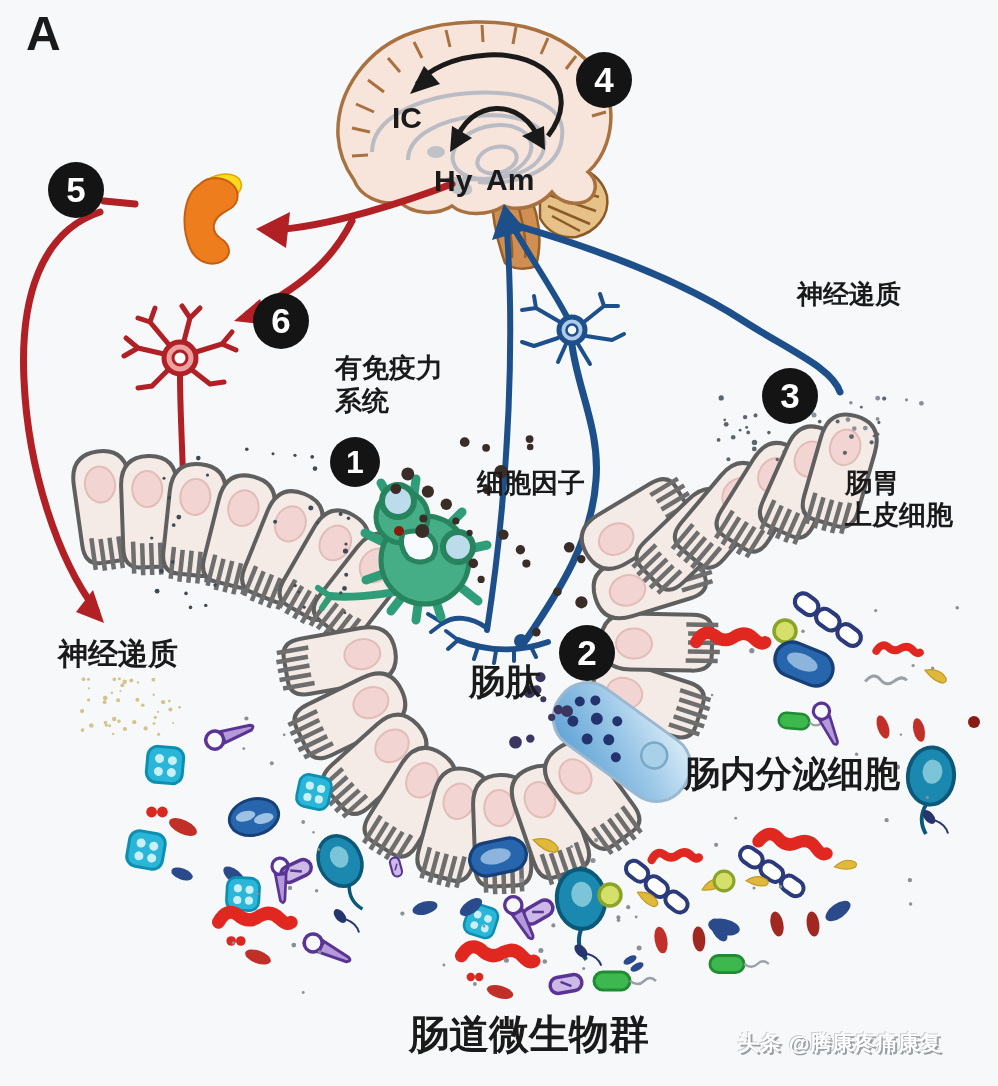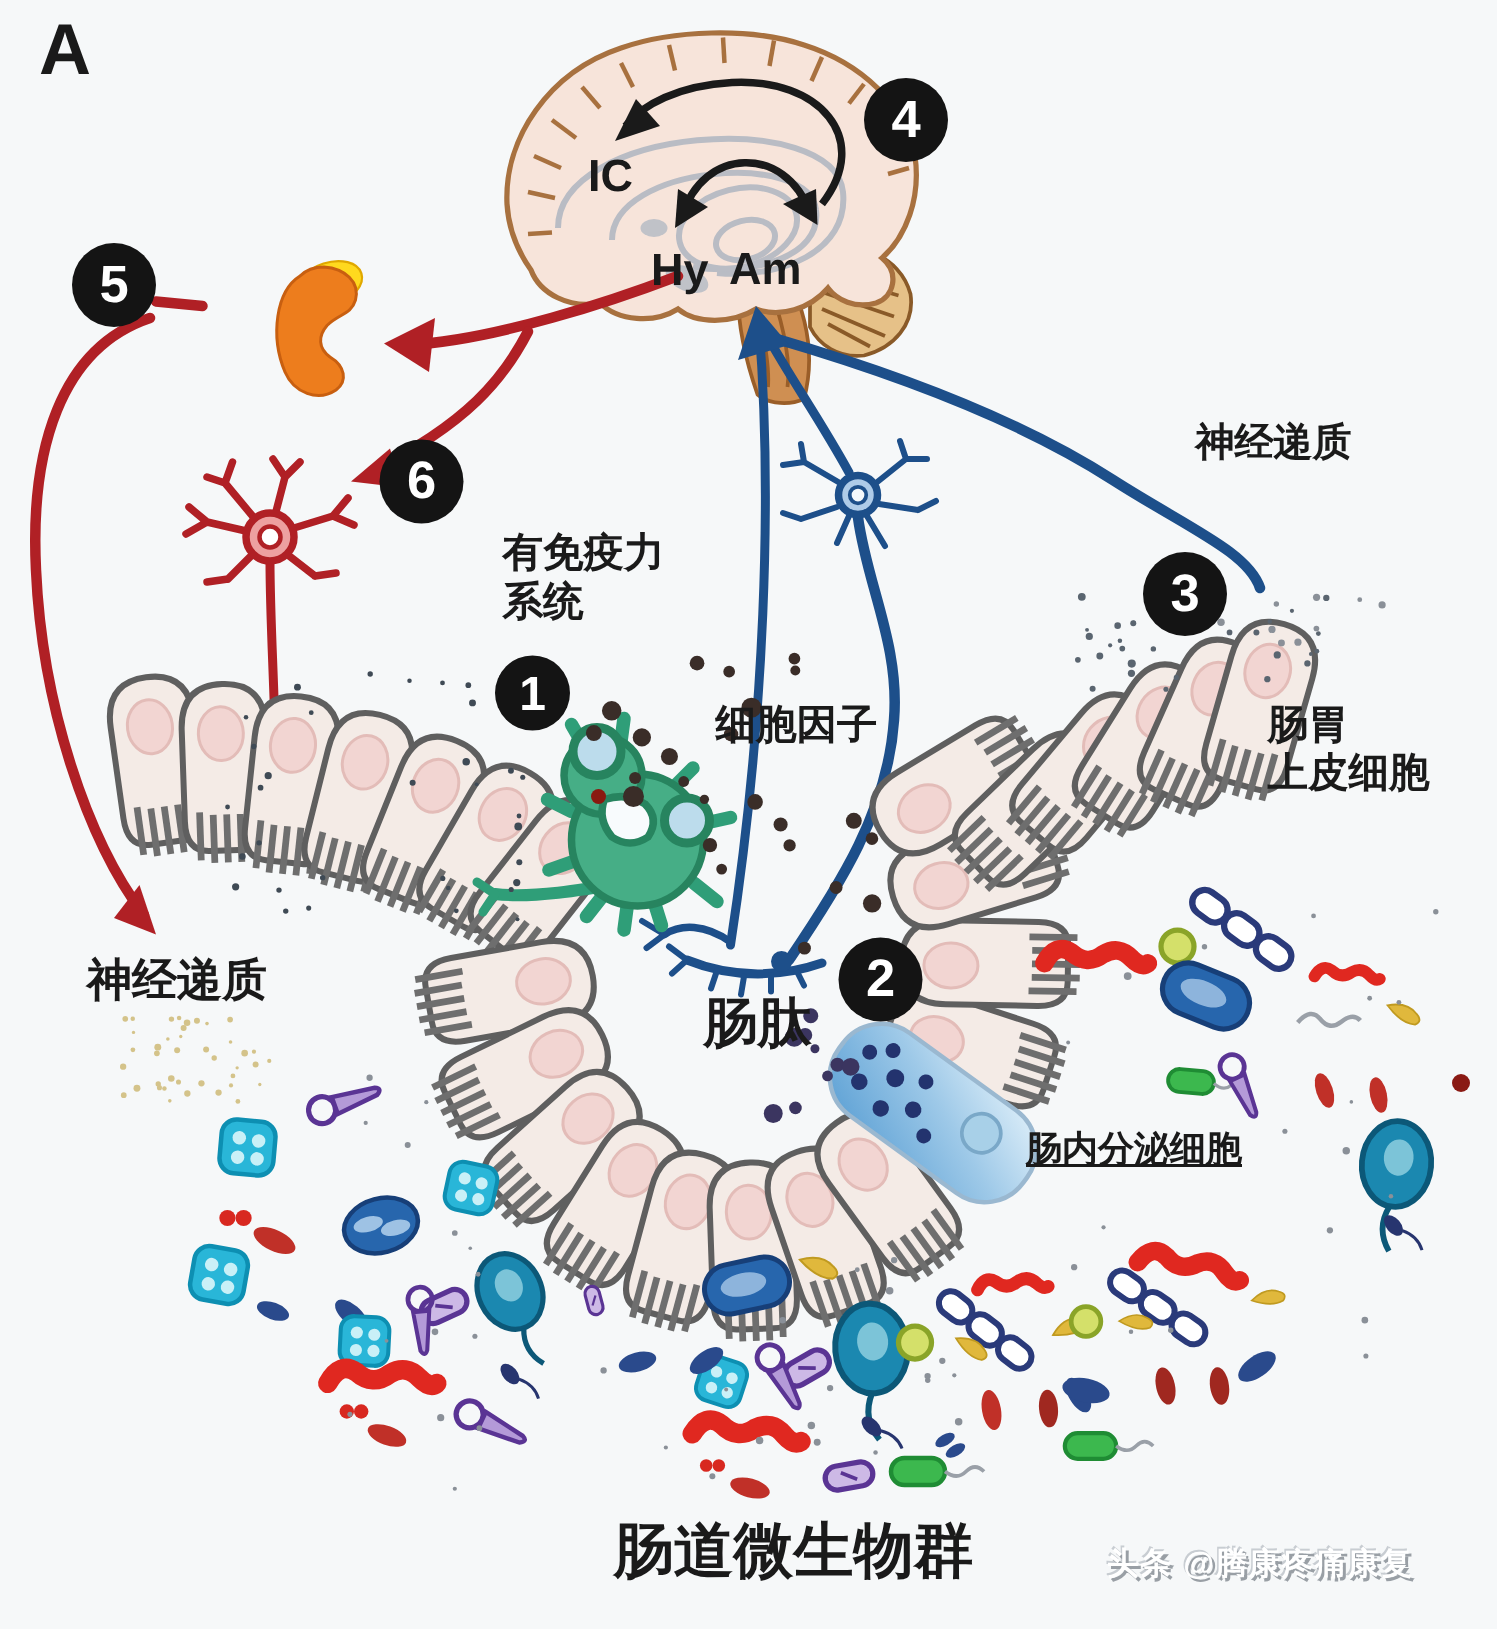--- a/index.html
+++ b/index.html
@@ -18,21 +18,21 @@
   #hpa-label{left:116px;top:126px;font-size:44px;letter-spacing:2px;}
   #nt-top{left:797px;top:280px;font-size:26px;}
   #vagus{left:599px;top:368px;font-size:35px;}
   #immune1{left:335px;top:353px;font-size:27px;}
   #immune2{left:335px;top:386px;font-size:27px;}
   #cytokines{left:477px;top:468px;font-size:27px;}
   #epith1{left:845px;top:468px;font-size:27px;}
   #epith2{left:845px;top:500px;font-size:27px;}
   #nt-left{left:58px;top:637px;font-size:30px;}
   #peptides{left:437px;top:661px;font-size:36px;margin-left:32px;}
-  #endocrine{left:684px;top:753px;font-size:24px;text-decoration:underline;}
+  #endocrine{left:684px;top:753px;font-size:36px;}
   #microbiota{left:364px;top:1011px;font-size:40px;margin-left:45px;}
   #brain-ic{left:392px;top:101px;font-size:30px;}
   #brain-hy{left:434px;top:148px;font-size:30px;margin-top:16px;}
   #brain-am{left:486px;top:163px;font-size:30px;text-align:center;}
   #watermark{
     left:738px;top:1031px;font-size:21px;color:#ffffff;font-weight:bold;
     text-shadow:2px 2px 0 #999fa5, -1px -1px 0 #c8cdd2;letter-spacing:1px;
   }
   .m56{width:56px;height:56px;line-height:56px;font-size:35px;}
   .m50{width:50px;height:50px;line-height:50px;font-size:32px;}

